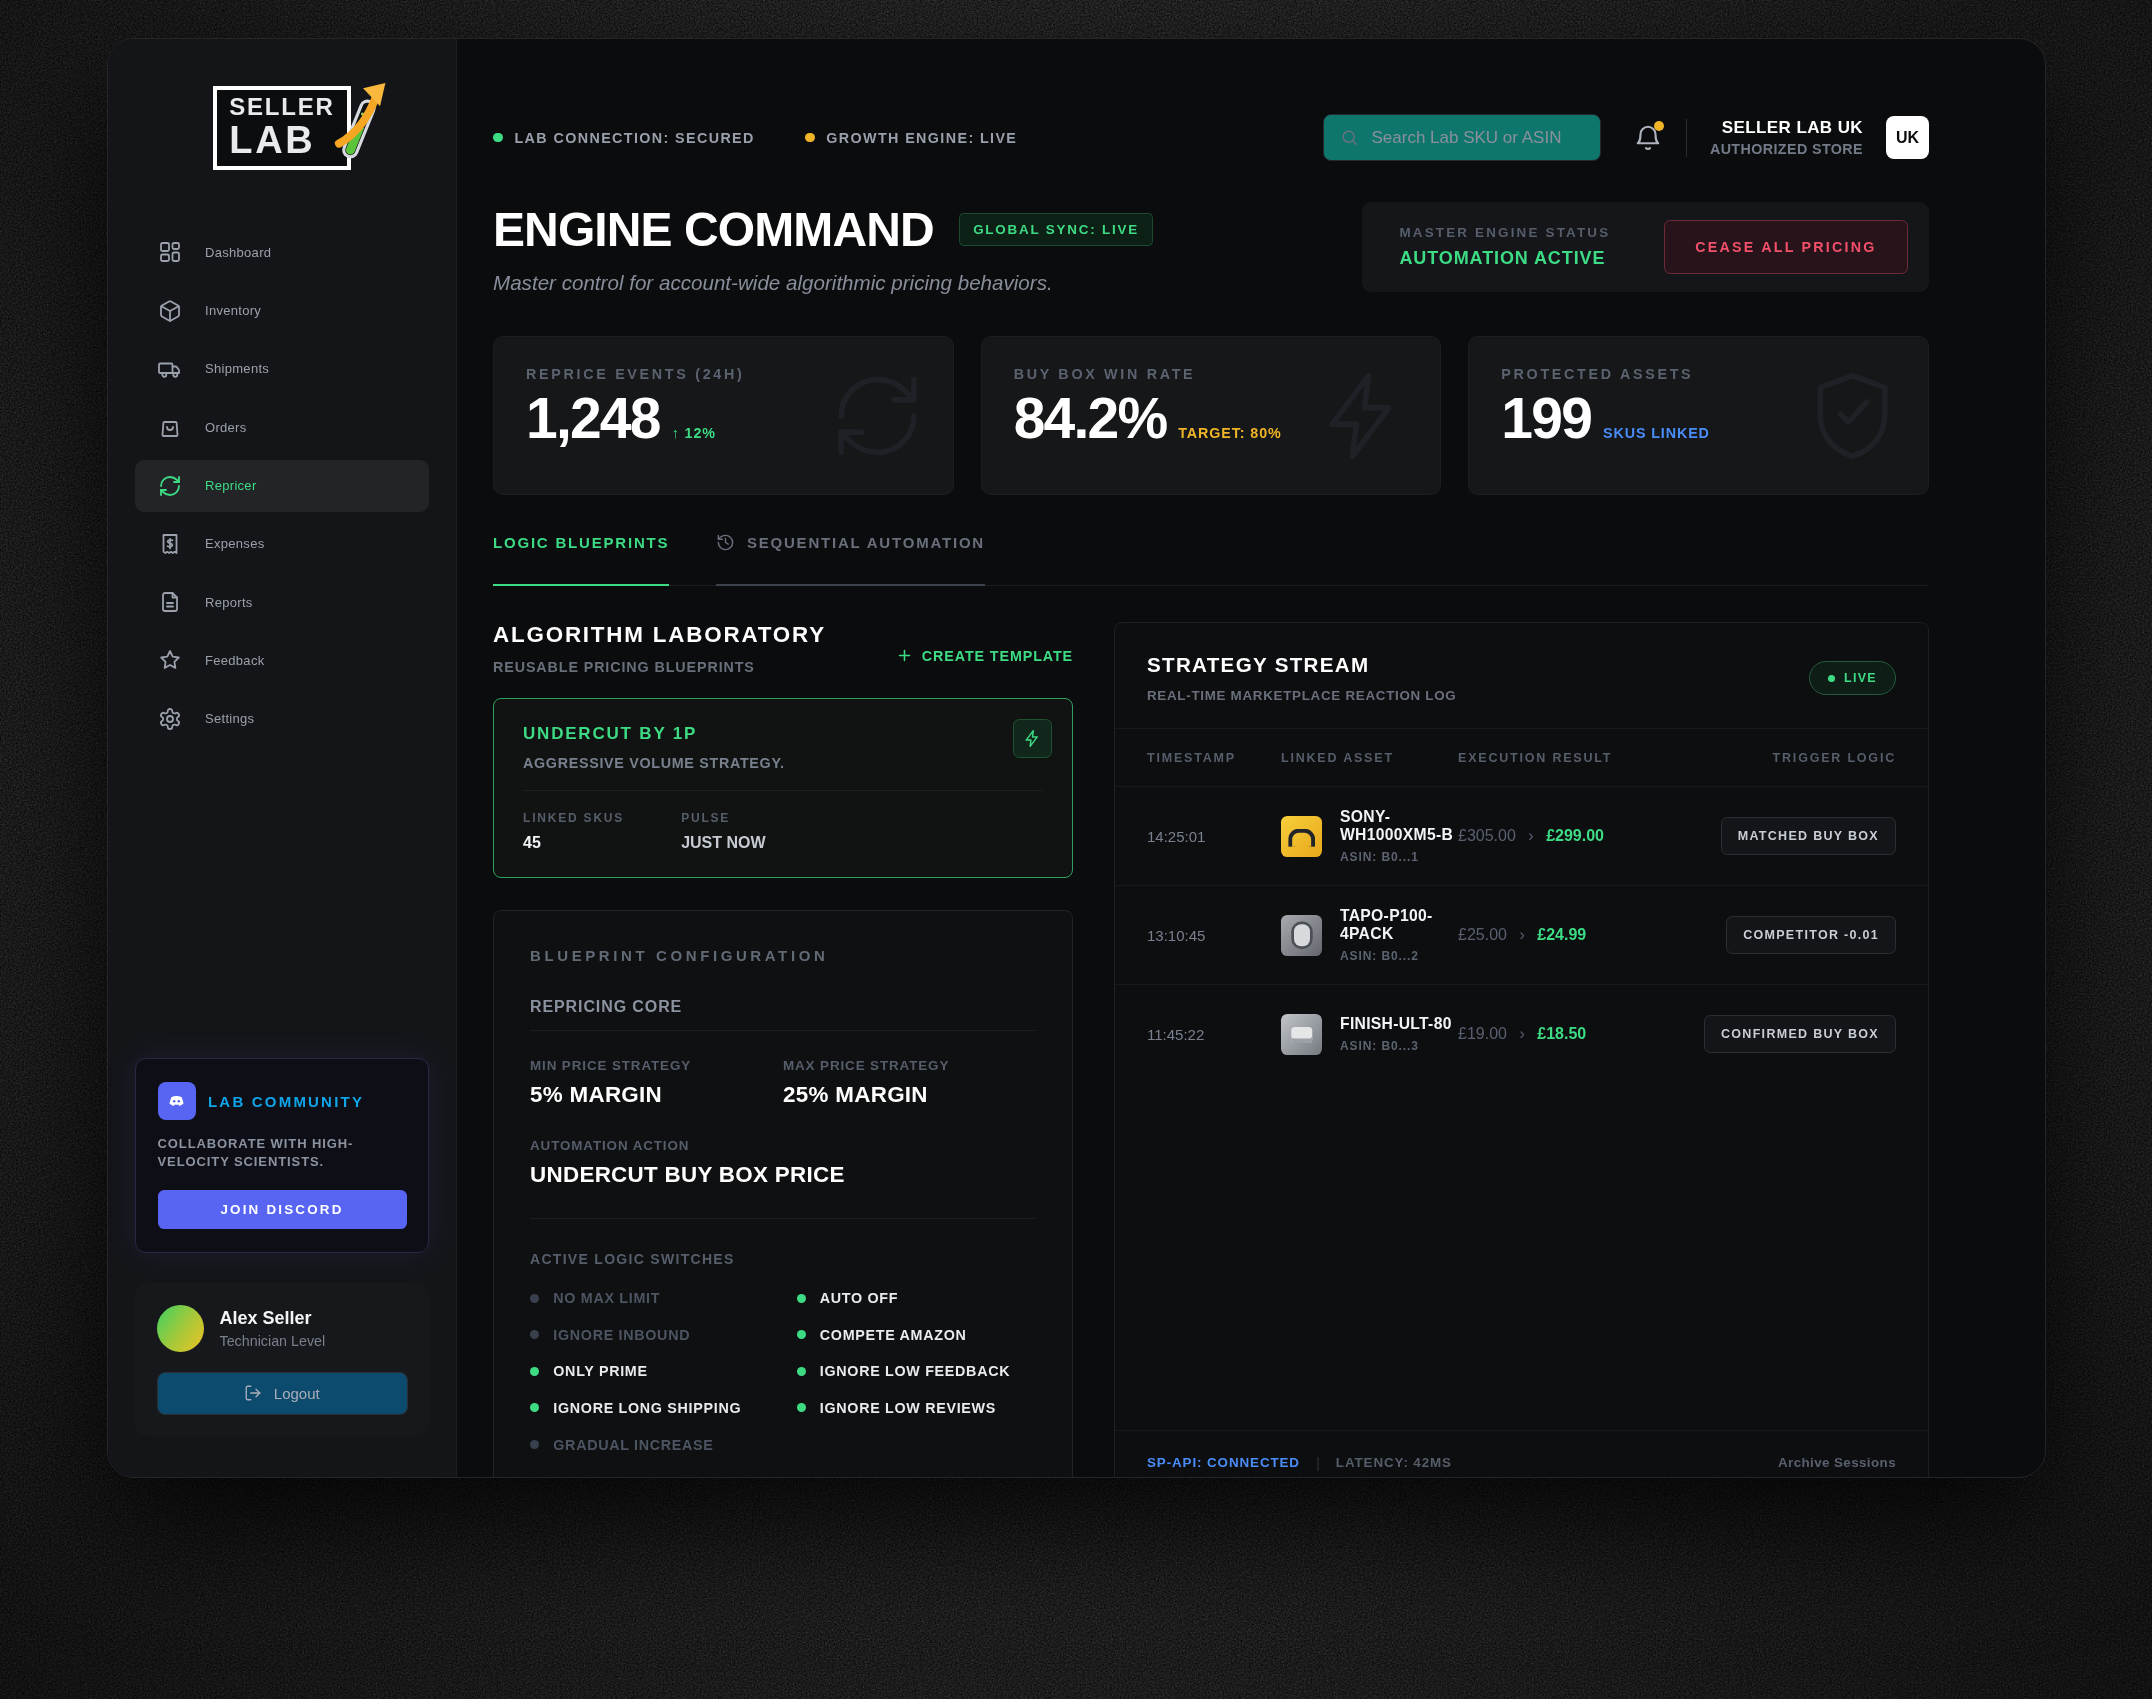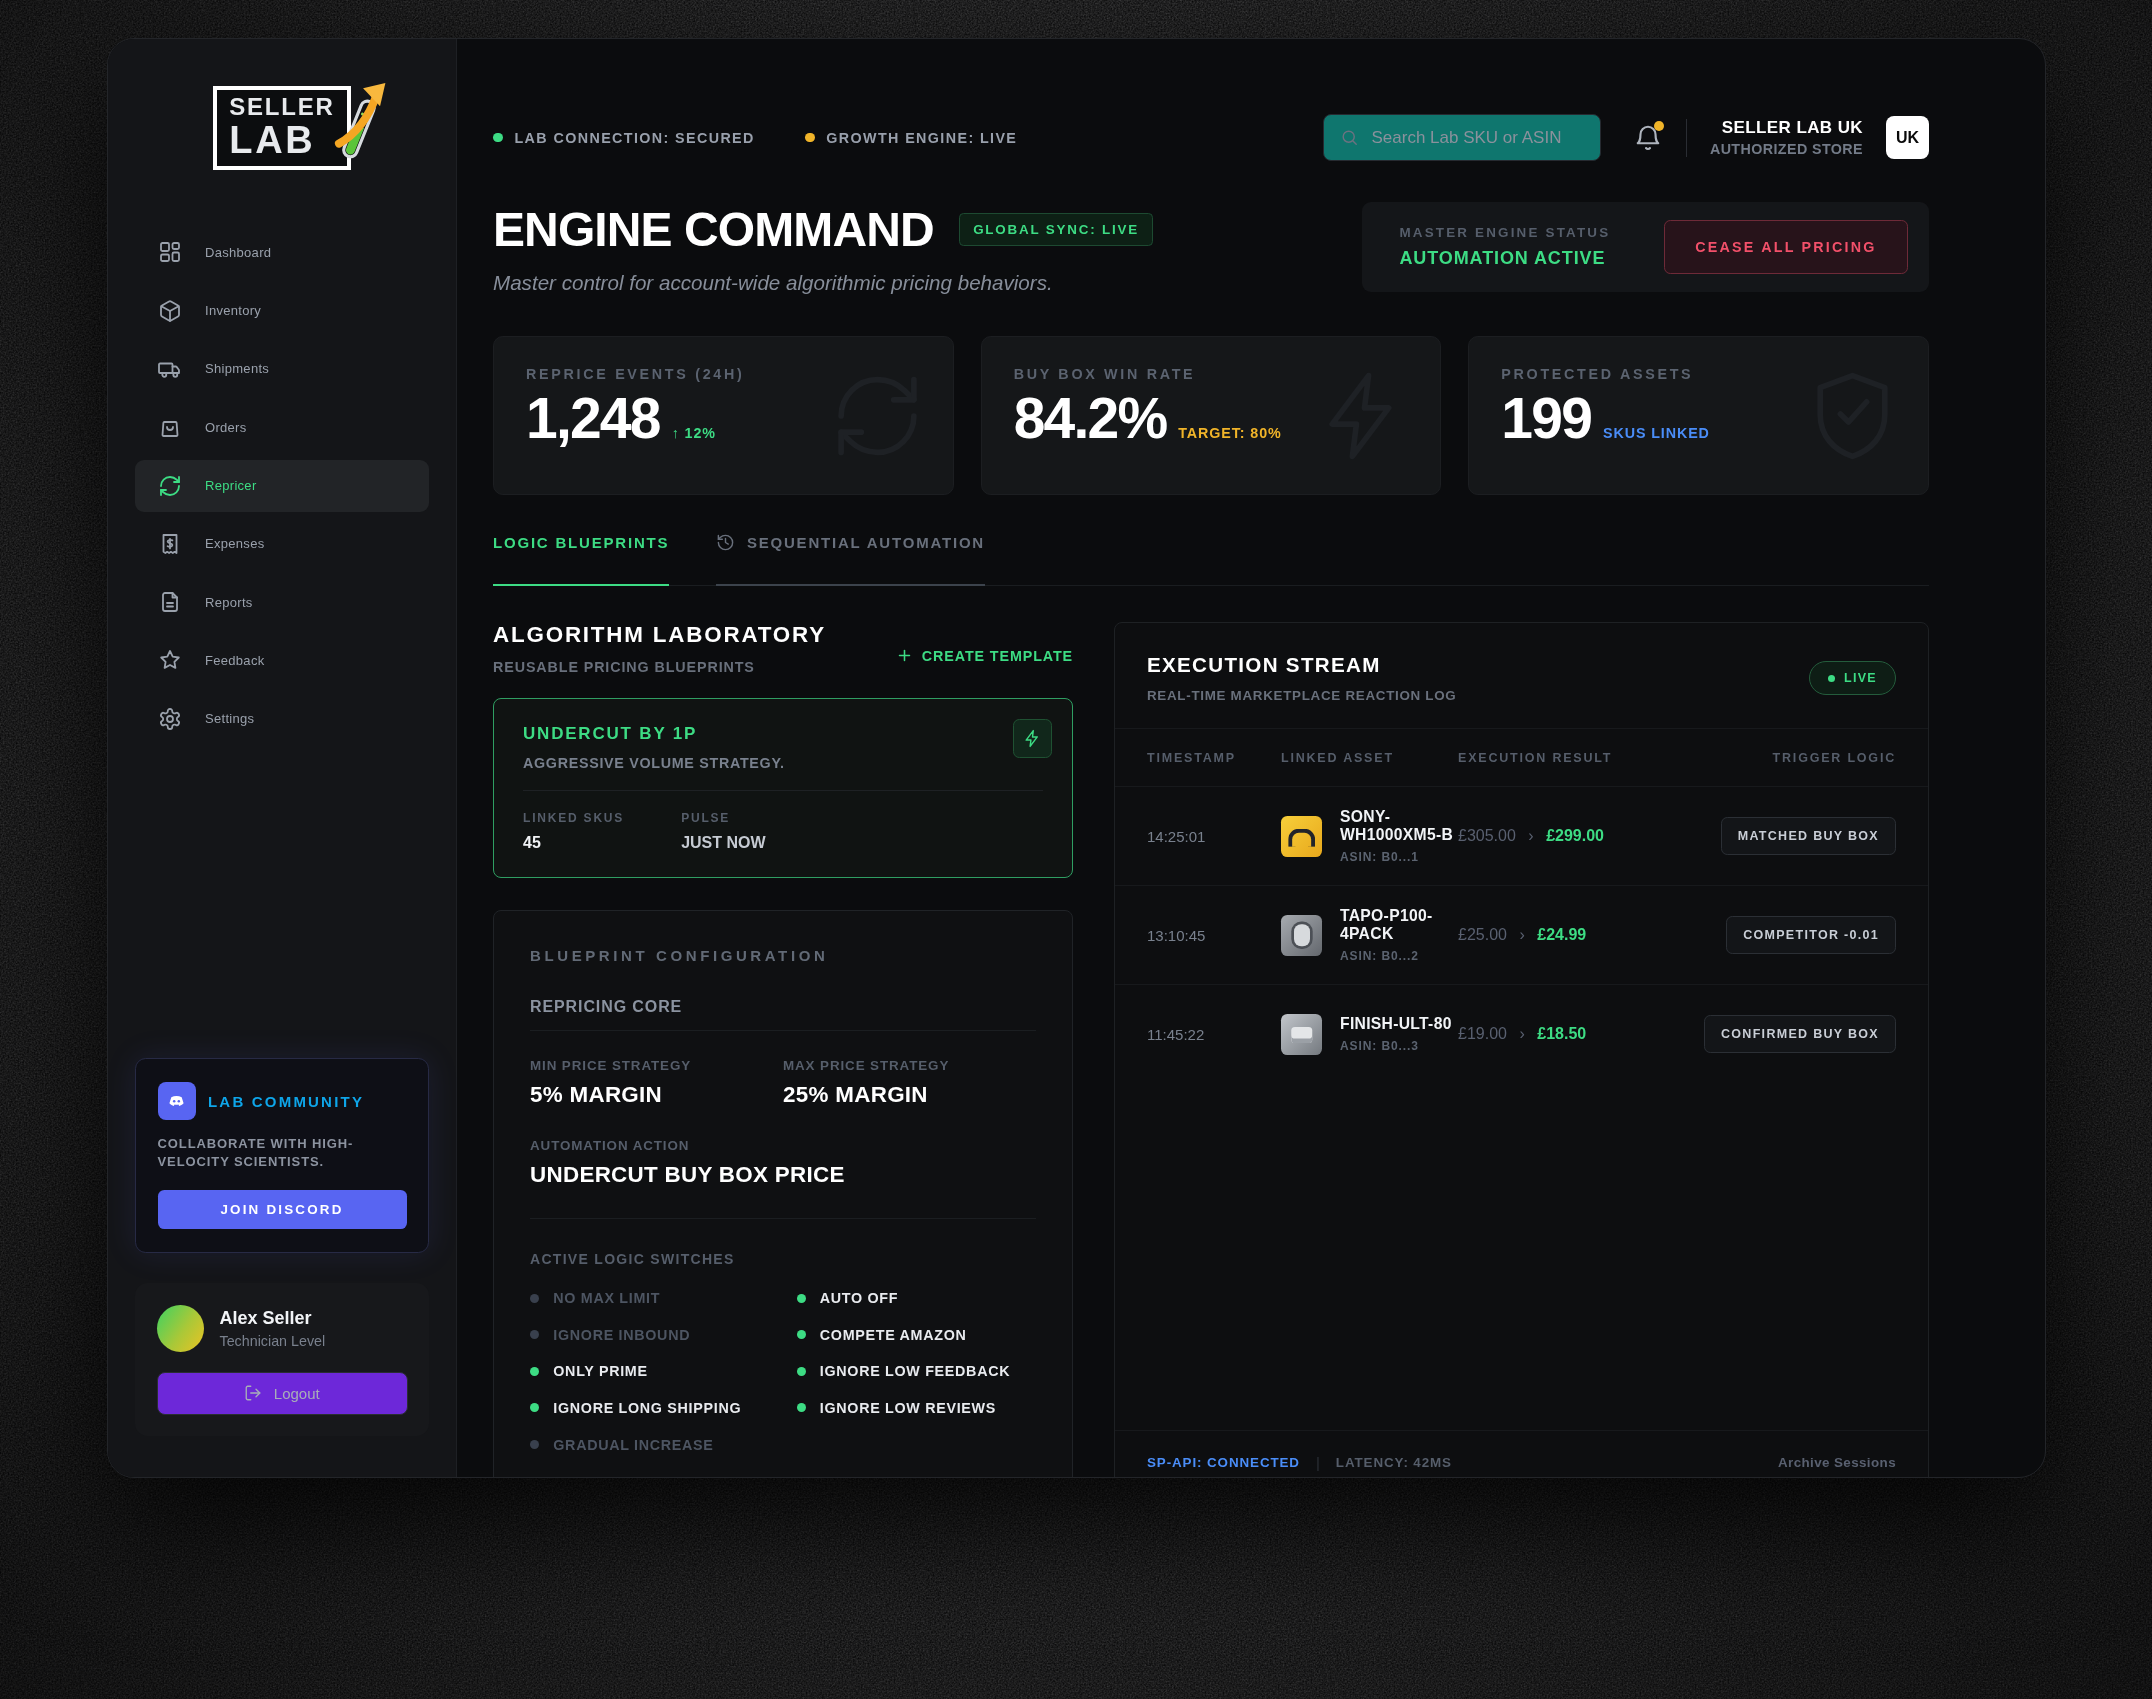--- a/index.html
+++ b/index.html
@@ -55,21 +55,21 @@
   .join-btn { margin-top:18px; width:100%; height:39px; background:var(--discord); color:#fff;
     border:none; border-radius:6.3px; font-size:13.4px; font-weight:800; letter-spacing:2.2px;
     font-family:inherit; cursor:pointer; }
 
   .profile { margin-top:30px; background:#17181b; border-radius:12.5px; padding:21.5px; }
   .profile-top { display:flex; align-items:center; gap:16px; }
   .avatar { width:47px; height:47px; border-radius:50%;
     background:linear-gradient(125deg,#4fd05a 10%,#a9c838 55%,#e5c325 95%); }
   .profile-name { font-size:18px; font-weight:700; color:#f2f4f7; }
   .profile-level { font-size:14.3px; color:#79808d; margin-top:4.5px; }
-  .logout-btn { margin-top:19.7px; width:100%; height:43px; background:#6d28d9; border:0.9px solid #2a2d32;
+  .logout-btn { margin-top:19.7px; width:100%; height:43px; background:#0c4a6e; border:0.9px solid #2a2d32;
     border-radius:8px; color:#a8aeb8; font-size:15px; font-family:inherit; cursor:pointer;
     display:flex; align-items:center; justify-content:center; gap:11.6px; }
   .logout-btn svg { width:18px; height:18px; }
 
   
   .content { flex:1; padding:0 116px 0 36px; display:flex; flex-direction:column; }
 
   .topbar { margin-top:75px; display:flex; align-items:center; justify-content:space-between; }
   .statuses { display:flex; align-items:center; gap:50px; }
   .status { display:flex; align-items:center; gap:11.6px; }
@@ -590,21 +590,21 @@
                 </div>
               </div>
             </div>
         </div>
       </div>
 
       <div class="right-col">
         <div class="stream-panel">
           <div class="stream-head">
             <div>
-              <div class="stream-title">EXECUTION STREAM</div>
+              <div class="stream-title">STRATEGY STREAM</div>
               <div class="stream-sub">REAL-TIME MARKETPLACE REACTION LOG</div>
             </div>
             <div class="live-pill">
               <span class="live-dot"></span>
               <span class="live-text">LIVE</span>
             </div>
           </div>
           <div class="stream-cols" id="stream-cols">
               <span class="col-h">TIMESTAMP</span>
               <span class="col-h">LINKED ASSET</span>

